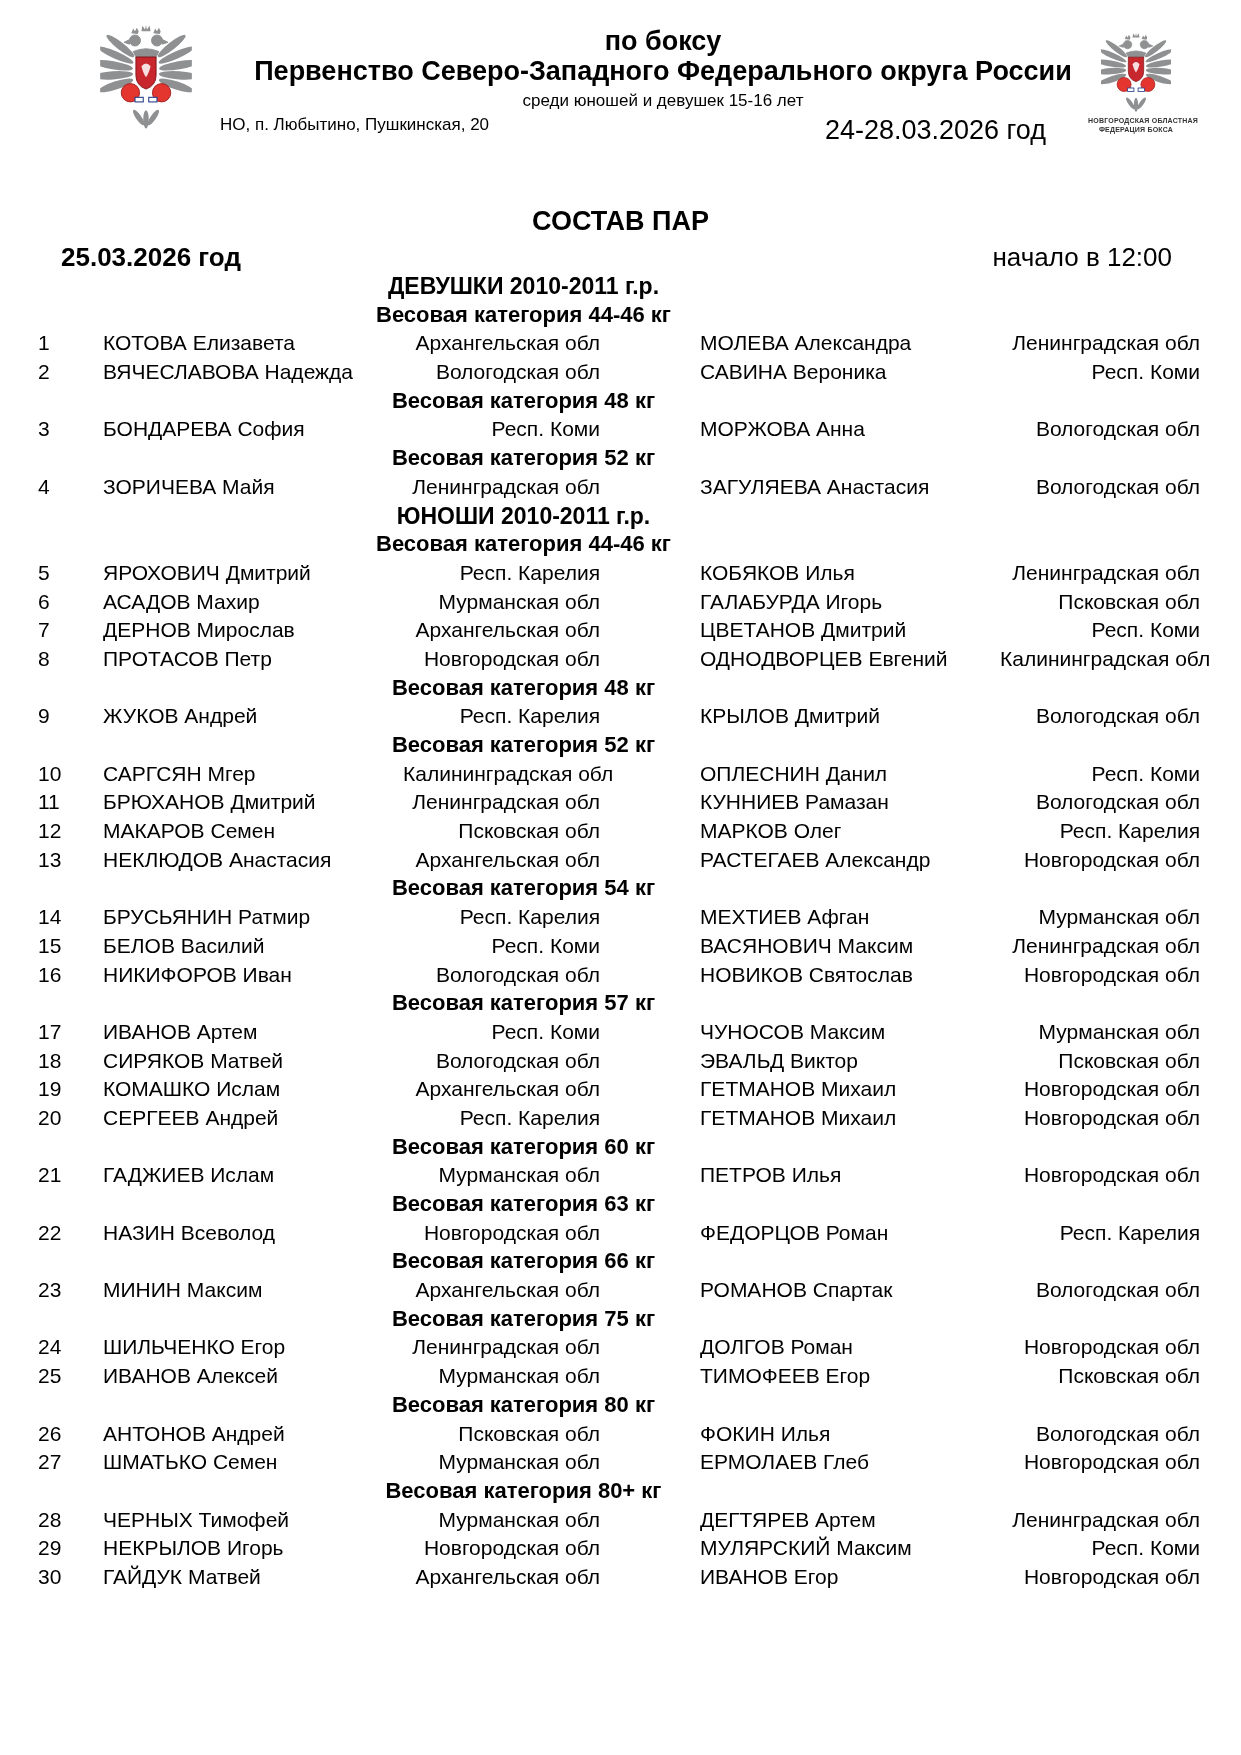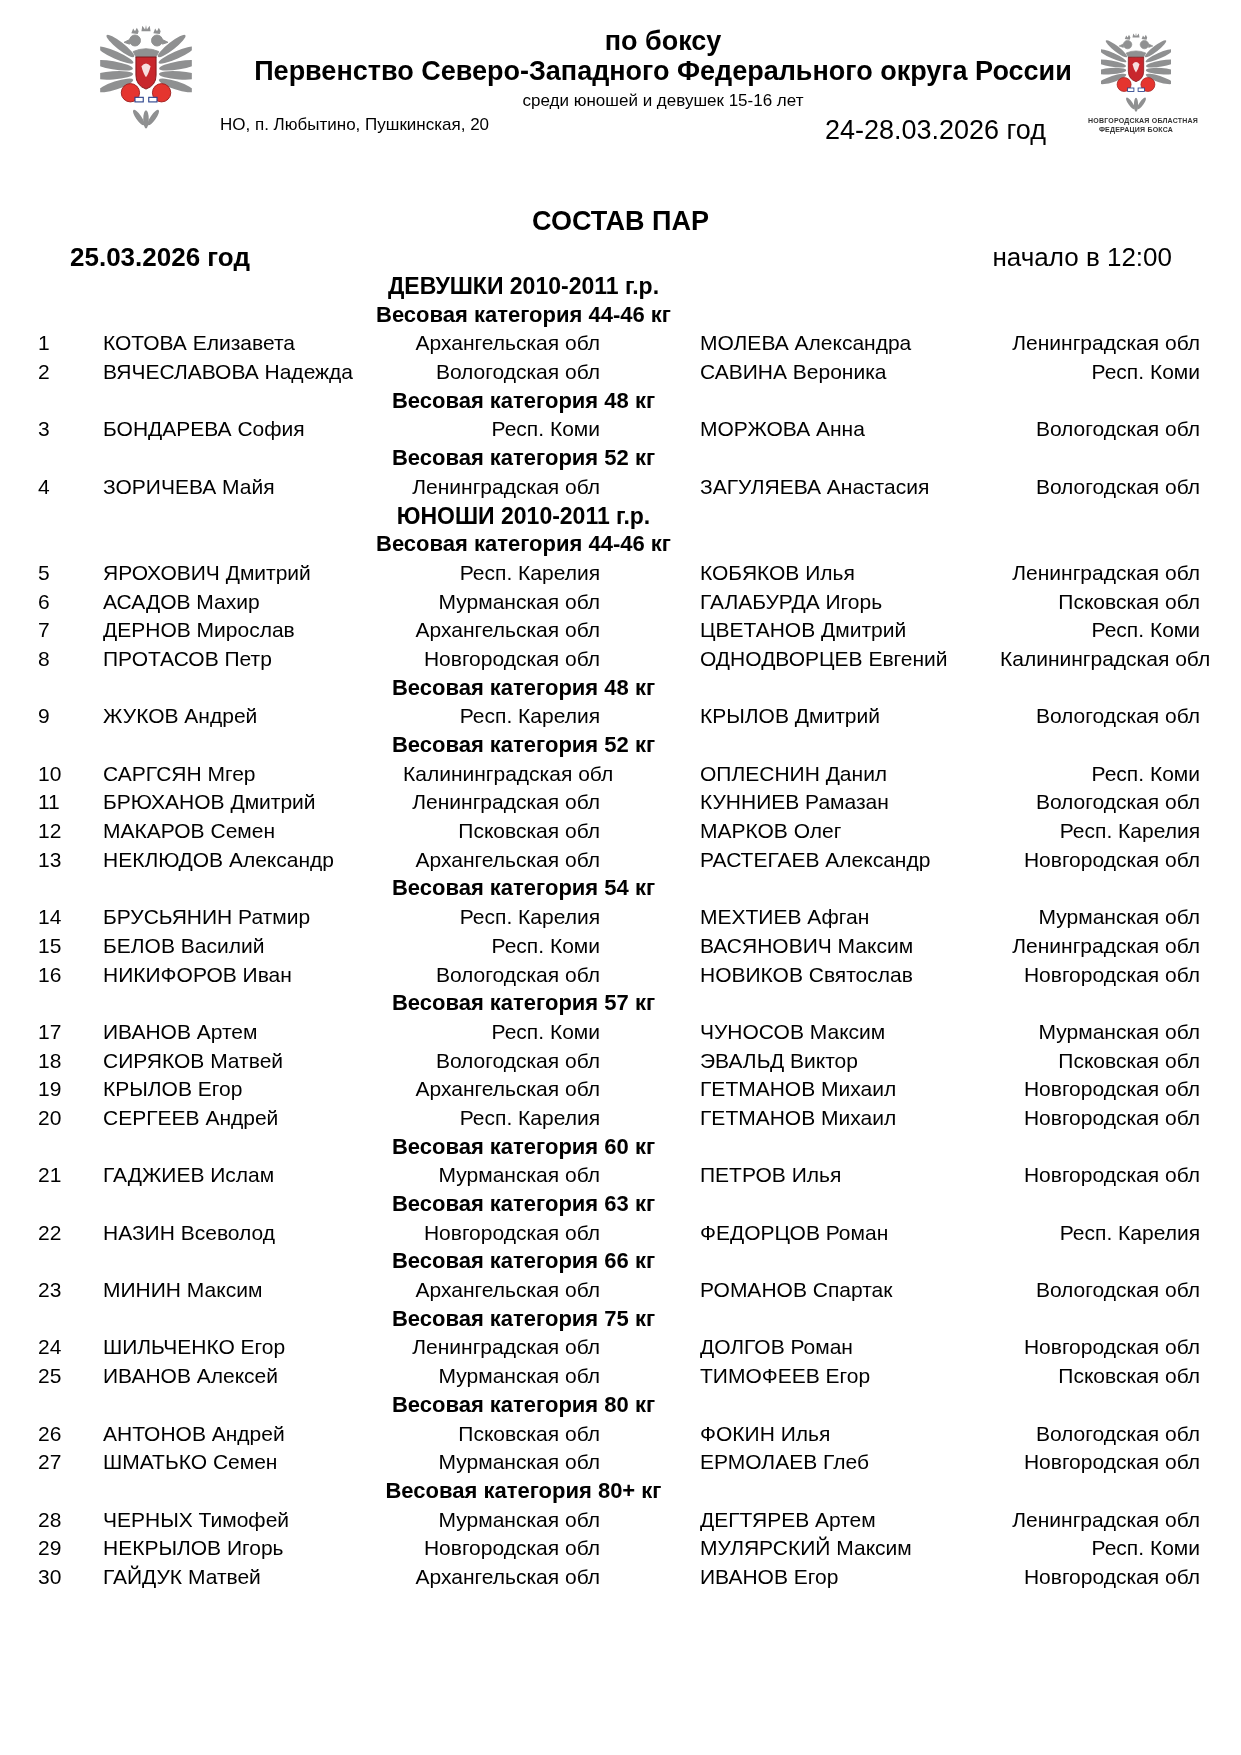--- a/index.html
+++ b/index.html
@@ -27,21 +27,21 @@
   }
   .title-line{font-size:27px;font-weight:bold;line-height:30px;}
   .subtitle{font-size:17px;line-height:30px;}
   .venue{position:absolute;left:220px;top:115px;font-size:17px;}
   .event-dates{position:absolute;right:195px;top:115px;font-size:27px;}
   
   .doc-title{
     position:absolute;left:0;top:206px;width:100%;
     text-align:center;font-size:27px;font-weight:bold;
   }
-  .doc-date{position:absolute;left:70px;top:242px;font-size:26px;font-weight:bold;}
+  .doc-date{position:absolute;left:61px;top:242px;font-size:26px;font-weight:bold;}
   .doc-start{position:absolute;right:69px;top:242px;font-size:26px;font-weight:normal;}
   
   .pairs{position:absolute;left:0;top:272px;width:1047px;}
   .line{height:28.7px;line-height:28.7px;white-space:nowrap;}
   .line.group{text-align:center;font-size:23px;font-weight:bold;}
   .line.weight{text-align:center;font-size:22px;font-weight:bold;}
   .line.pair{
     display:grid;
     padding-left:38px;
     grid-template-columns:65px 300px 197px 100px 300px 200px;
@@ -235,21 +235,21 @@
       <div class="line pair">
         <span class="cell-no">12</span>
         <span class="cell-red-name">МАКАРОВ Семен</span>
         <span class="cell-red-region">Псковская обл</span>
         <span class="cell-gap"></span>
         <span class="cell-blue-name">МАРКОВ Олег</span>
         <span class="cell-blue-region">Респ. Карелия</span>
       </div>
       <div class="line pair">
         <span class="cell-no">13</span>
-        <span class="cell-red-name">НЕКЛЮДОВ Александр</span>
+        <span class="cell-red-name">НЕКЛЮДОВ Анастасия</span>
         <span class="cell-red-region">Архангельская обл</span>
         <span class="cell-gap"></span>
         <span class="cell-blue-name">РАСТЕГАЕВ Александр</span>
         <span class="cell-blue-region">Новгородская обл</span>
       </div>
       <div class="line weight">Весовая категория 54 кг</div>
       <div class="line pair">
         <span class="cell-no">14</span>
         <span class="cell-red-name">БРУСЬЯНИН Ратмир</span>
         <span class="cell-red-region">Респ. Карелия</span>
@@ -285,21 +285,21 @@
       <div class="line pair">
         <span class="cell-no">18</span>
         <span class="cell-red-name">СИРЯКОВ Матвей</span>
         <span class="cell-red-region">Вологодская обл</span>
         <span class="cell-gap"></span>
         <span class="cell-blue-name">ЭВАЛЬД Виктор</span>
         <span class="cell-blue-region">Псковская обл</span>
       </div>
       <div class="line pair">
         <span class="cell-no">19</span>
-        <span class="cell-red-name">КРЫЛОВ Егор</span>
+        <span class="cell-red-name">КОМАШКО Ислам</span>
         <span class="cell-red-region">Архангельская обл</span>
         <span class="cell-gap"></span>
         <span class="cell-blue-name">ГЕТМАНОВ Михаил</span>
         <span class="cell-blue-region">Новгородская обл</span>
       </div>
       <div class="line pair">
         <span class="cell-no">20</span>
         <span class="cell-red-name">СЕРГЕЕВ Андрей</span>
         <span class="cell-red-region">Респ. Карелия</span>
         <span class="cell-gap"></span>

